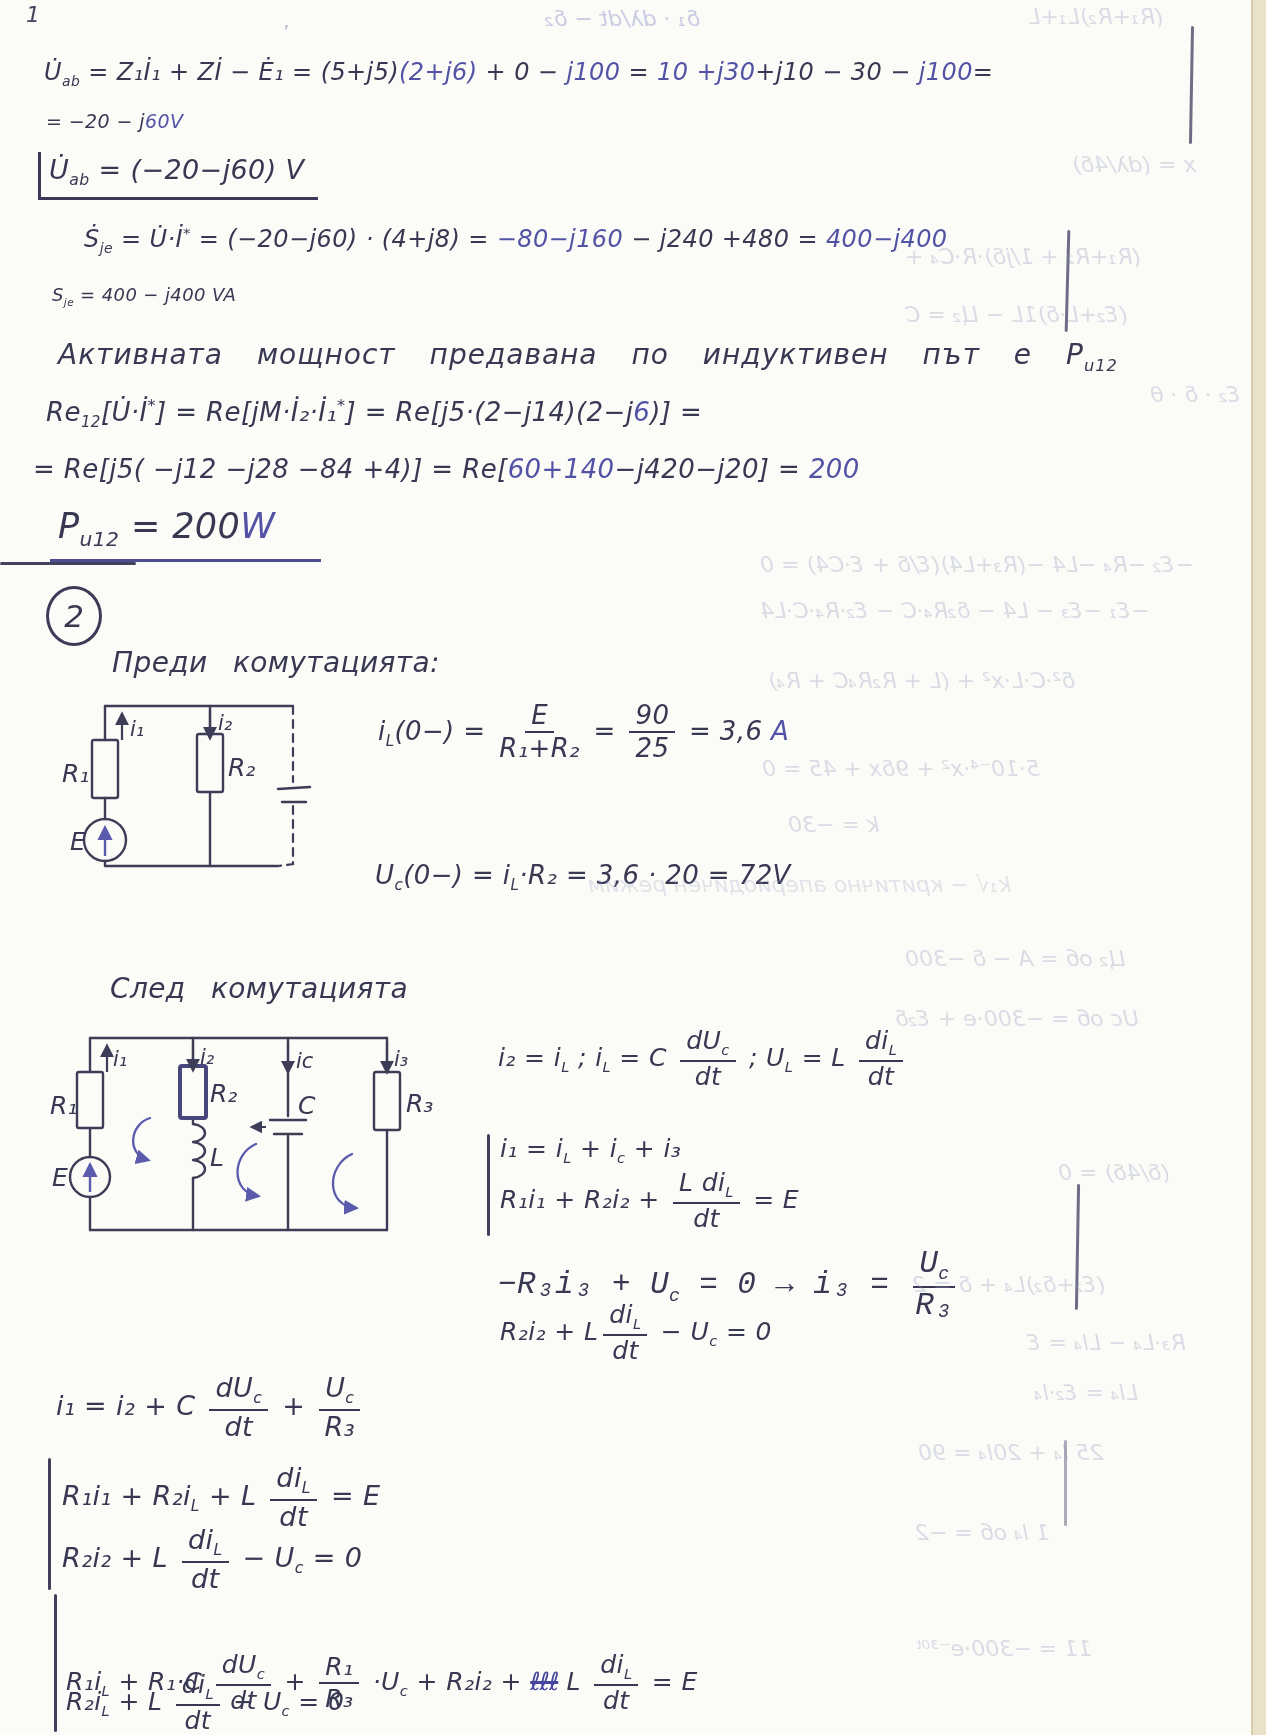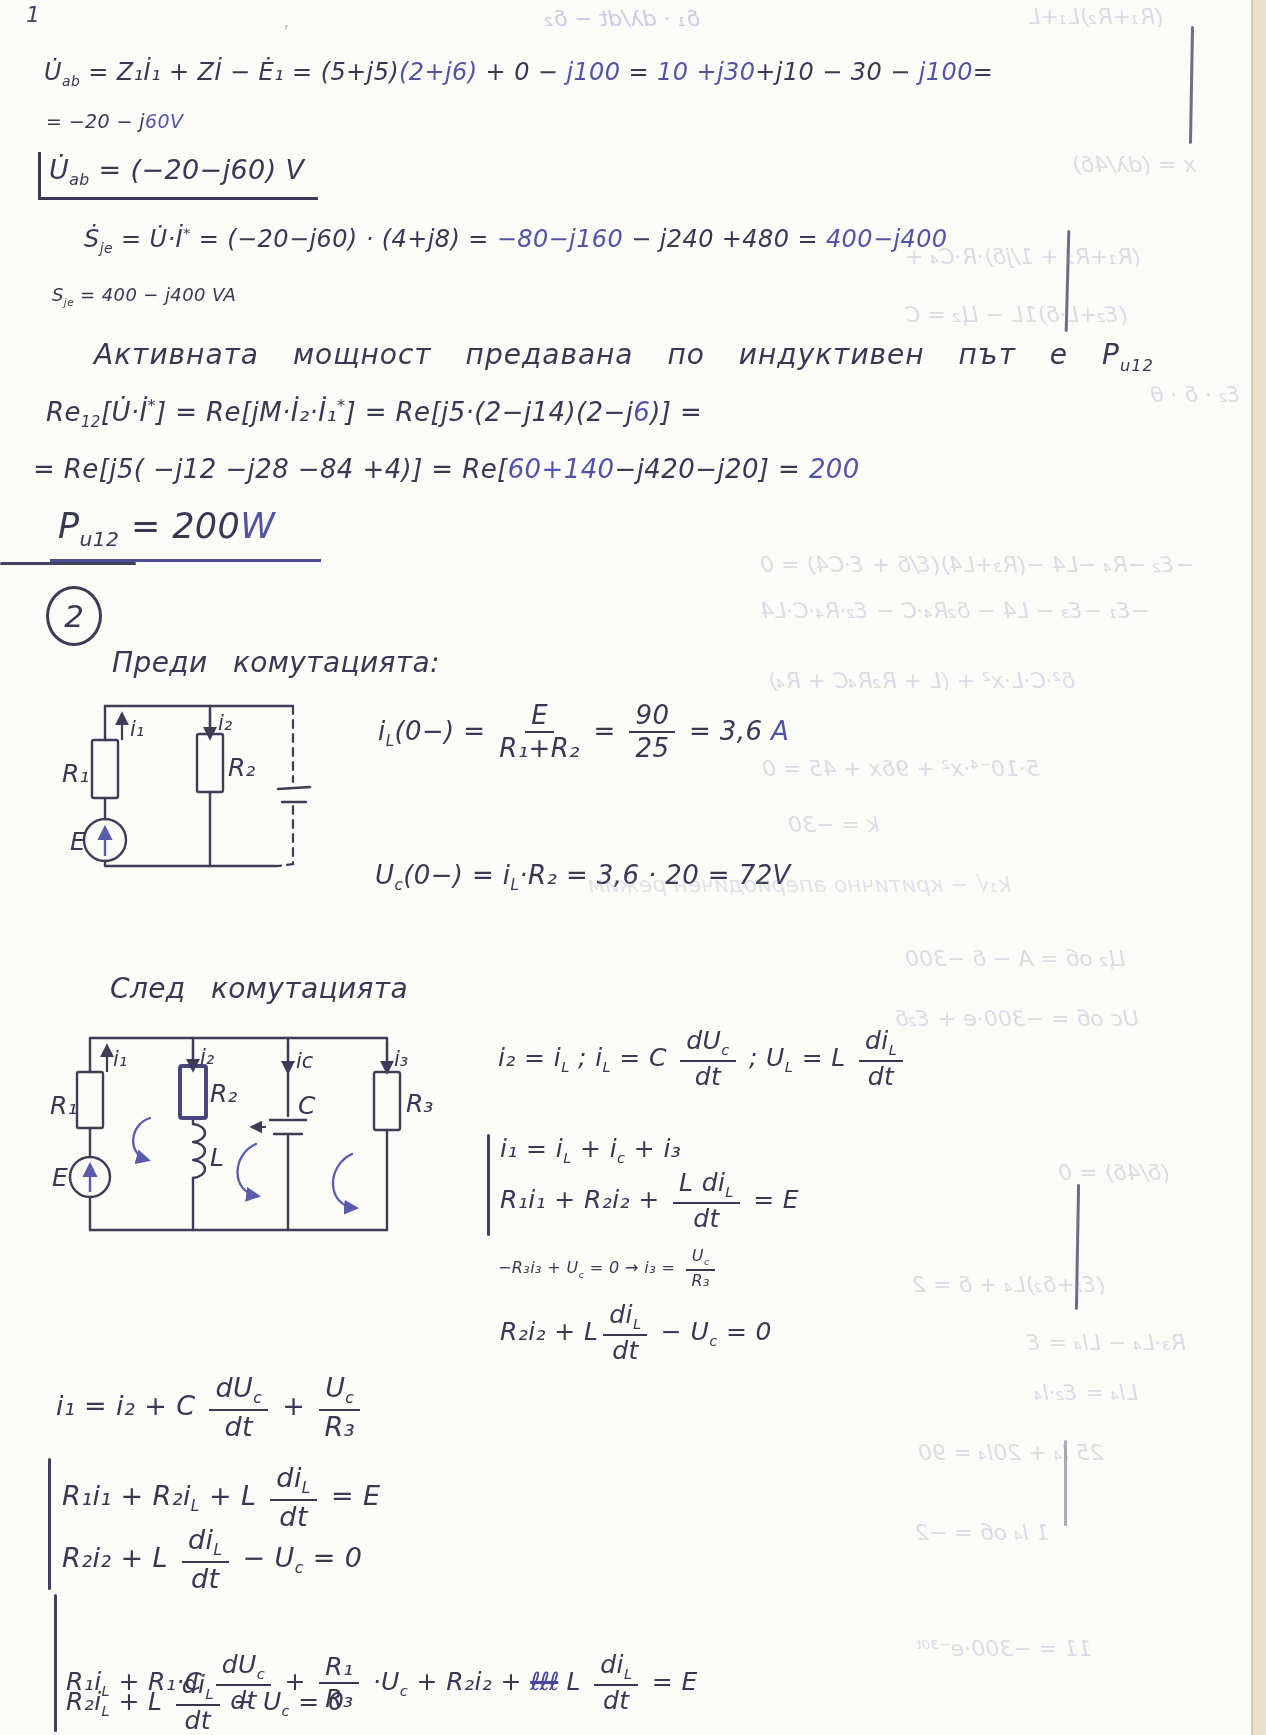--- a/index.html
+++ b/index.html
@@ -19,35 +19,35 @@
   .scrib{color:#4646a0;text-decoration:line-through;text-decoration-thickness:3px;letter-spacing:-1px;}
   .frac{display:inline-flex;flex-direction:column;align-items:center;vertical-align:middle;margin:0 5px;line-height:1.05;}
   .fn{border-bottom:2.2px solid currentColor;padding:0 6px 2px;}
   .fd{padding-top:2px;}
 
   .l1{left:44px;top:58px;font-size:24px;}
   .l2{left:46px;top:110px;font-size:19px;}
   .l3{left:38px;top:152px;font-size:27px;padding:2px 14px 8px 8px;border-left:3px solid #3a3a58;border-bottom:3px solid #3a3a58;}
   .l4{left:52px;top:224px;font-size:24px;margin-left:32px;}
   .l5{left:52px;top:284px;font-size:18px;}
-  .l6{left:58px;top:338px;font-size:28px;word-spacing:24px;letter-spacing:1px;margin-left:36px;}
+  .l6{left:58px;top:338px;font-size:28px;word-spacing:24px;letter-spacing:1px;}
   .l7{left:46px;top:396px;font-size:26px;text-align:right;}
   .l8{left:33px;top:454px;font-size:26px;}
   .l9{left:50px;top:506px;font-size:35px;padding:0 46px 8px 8px;border-bottom:3.5px solid #4d4d92;}
   .divider{position:absolute;left:0;top:562px;width:136px;height:3px;background:#42425e;border-radius:2px;}
   .circled-num{position:absolute;left:46px;top:586px;width:50px;height:54px;border:3px solid #3c3c5a;border-radius:50%;
     display:flex;align-items:center;justify-content:center;font-size:31px;font-style:italic;color:#383853;}
   .before{left:112px;top:646px;font-size:28px;word-spacing:16px;}
   .after{left:110px;top:972px;font-size:28px;word-spacing:16px;}
   .il0{left:378px;top:702px;font-size:26px;}
   .uc0{left:375px;top:860px;font-size:26px;}
   .defs{left:498px;top:1028px;font-size:25px;}
   .s1a{left:500px;top:1134px;font-size:25px;}
   .s1b{left:500px;top:1170px;font-size:25px;}
-  .s1c{left:498px;top:1248px;font-size:16px;}
+  .s1c{left:498px;top:1248px;font-size:31px;font-family:Liberation Mono, monospace;}
   .s1d{left:500px;top:1302px;font-size:25px;}
   .kcl2{left:56px;top:1374px;font-size:27px;}
   .s2a{left:62px;top:1464px;font-size:27px;}
   .s2b{left:62px;top:1526px;font-size:27px;}
   .s3a{left:66px;top:1652px;font-size:25px;}
   .s3b{left:66px;top:1672px;font-size:25px;}
 
   .bar{position:absolute;width:3px;background:#40405e;border-radius:2px;}
   .sys1bar{left:487px;top:1134px;height:102px;}
   .sys2bar{left:48px;top:1458px;height:132px;}

